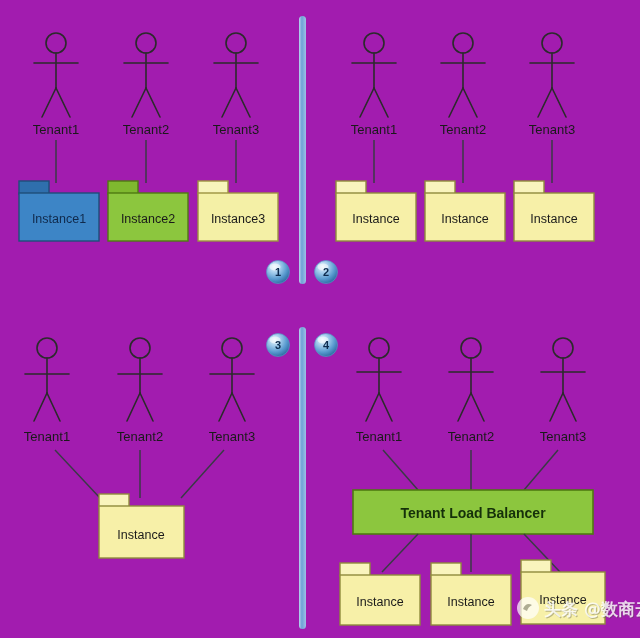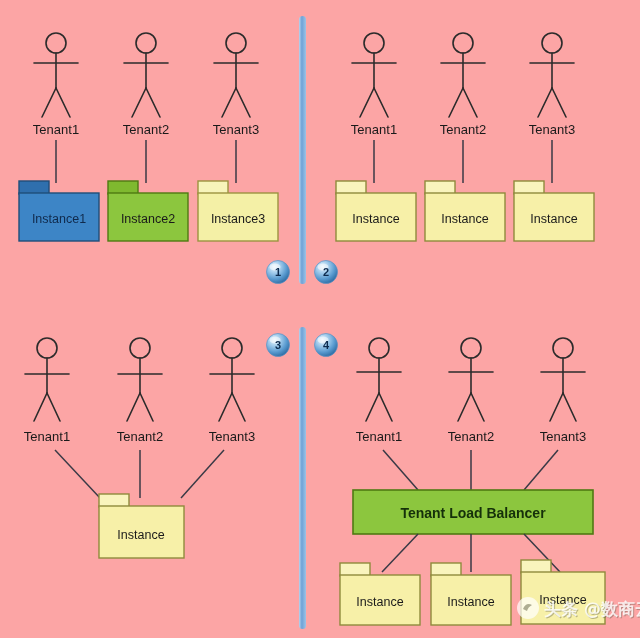--- a/index.html
+++ b/index.html
@@ -7,21 +7,21 @@
     padding: 0;
     background: #ffffff;
   }
   body {
     font-family: "Liberation Sans", sans-serif;
   }
   #canvas {
     position: relative;
     width: 640px;
     height: 638px;
-    background: #fca5a5;
+    background: #a21caf;
     overflow: hidden;
   }
   #svg-layer {
     position: absolute;
     top: 0;
     left: 0;
     width: 640px;
     height: 638px;
   }
   .label-text {

